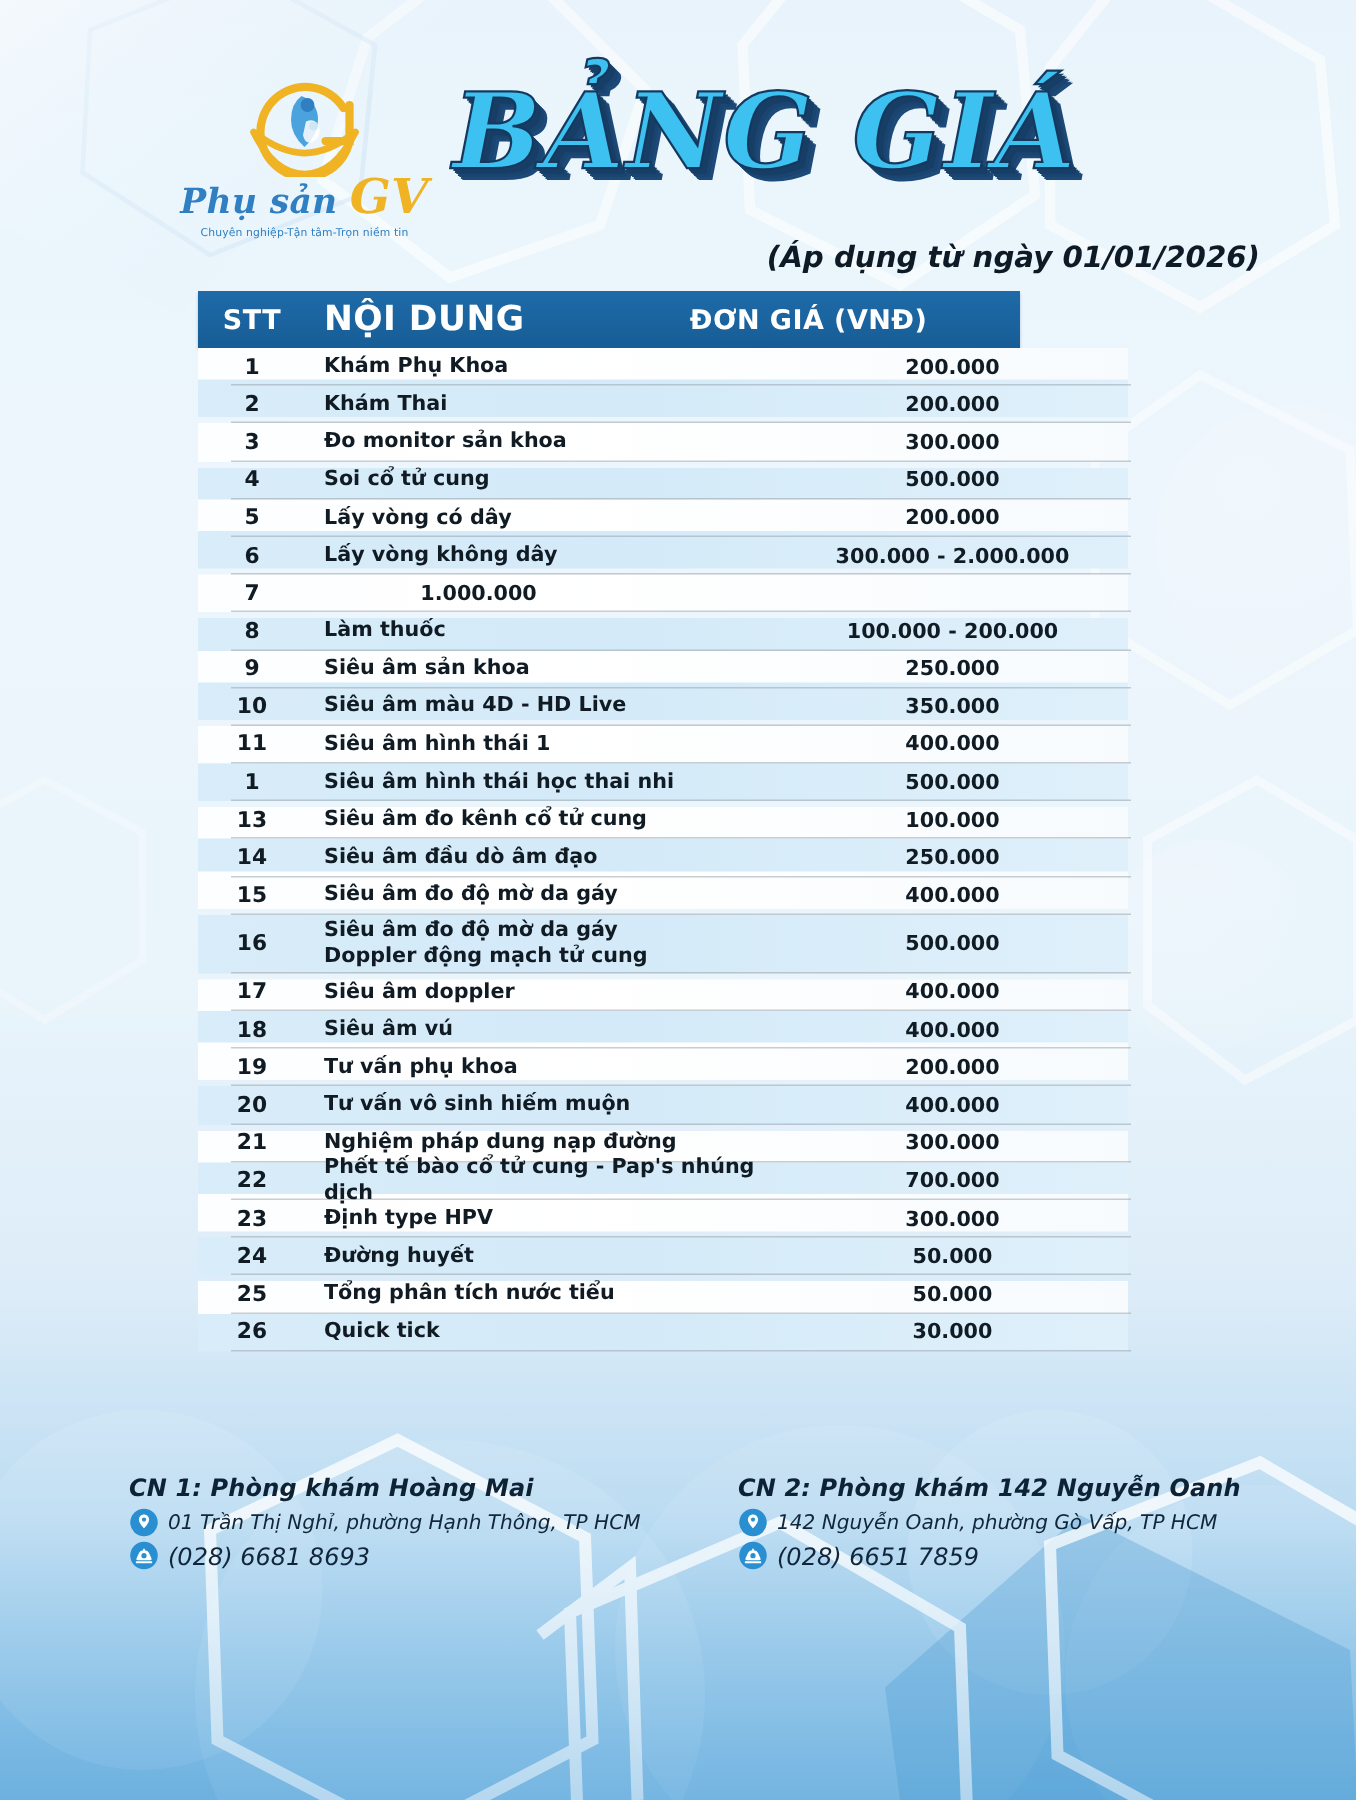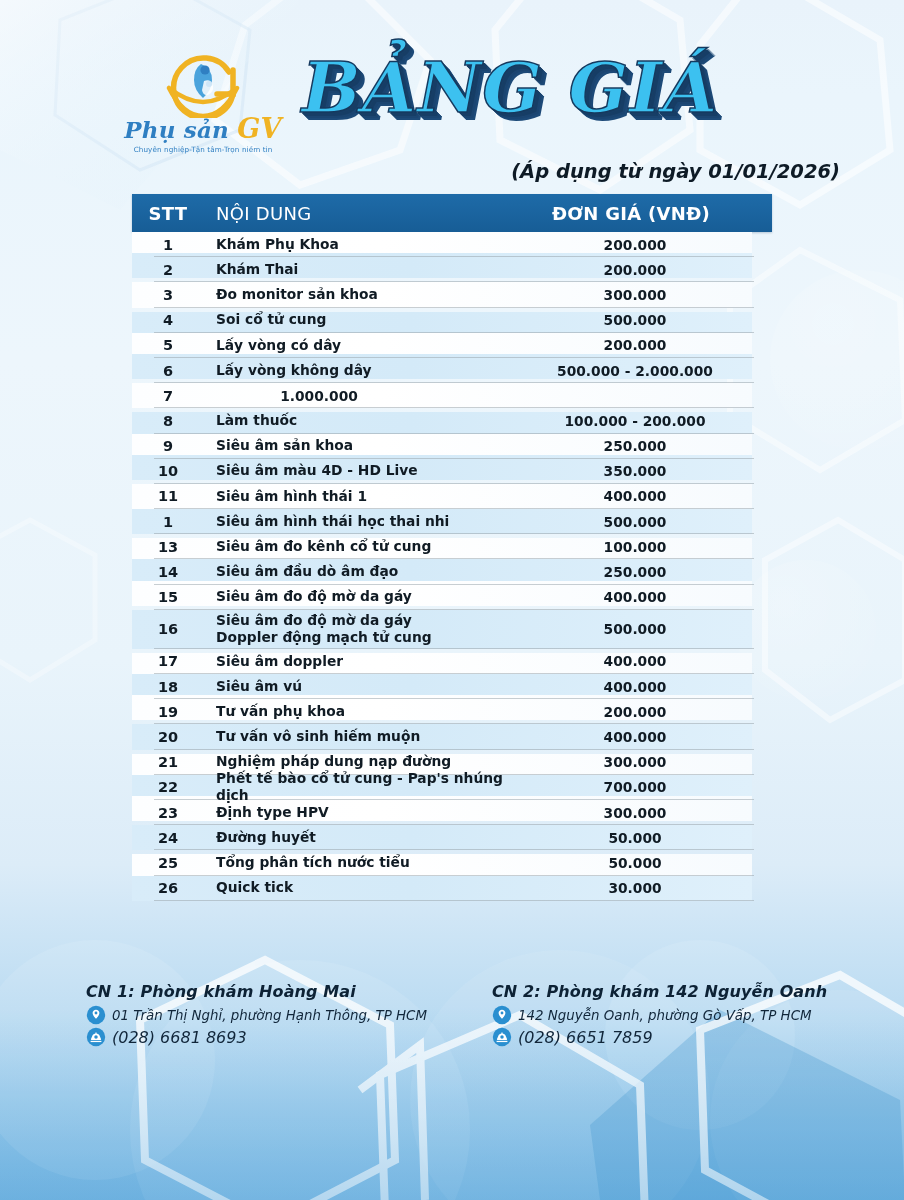--- a/index.html
+++ b/index.html
@@ -35,21 +35,21 @@
     width: 170px; text-align: center;
   }
   .logo-mark { width: 170px; height: 66px; display: block; }
   .logo-name {
     margin-top: -3px;
     font-family: "DejaVu Serif", "Liberation Serif", serif;
     font-size: 23px; font-style: italic; font-weight: bold;
     letter-spacing: .2px; line-height: 1;
   }
   .logo-name .ps { color: #2f7fc2; }
-  .logo-name .gv { color: #f0b323; font-size: 27px; }
+  .logo-name .gv { color: #f0b323; font-size: 32px; }
   .logo-tag {
     margin-top: 3px;
     font-size: 7.2px; color: #2f7fc2; letter-spacing: .1px;
   }
 
   .title {
     position: absolute; left: 300px; top: 52px; width: 420px;
     text-align: center;
     font-family: "DejaVu Serif", "Liberation Serif", serif;
     font-weight: bold; font-style: italic;
@@ -66,28 +66,28 @@
     position: absolute; left: 440px; top: 160px; width: 400px;
     text-align: right;
     font-size: 19.5px; font-style: italic; font-weight: bold;
     color: #0e1b26;
   }
 
   
   .table { position: absolute; left: 132px; top: 194px; width: 640px; }
   .thead {
     position: relative;
-    height: 38px; width: 640px;
+    height: 38px; width: 548px;
     background: linear-gradient(180deg,#1e6ba8 0%, #175d96 100%);
     color: #fff;
     display: flex; align-items: center;
     box-shadow: 0 1px 2px rgba(20,60,100,.25);
   }
   .th-stt   { width: 72px; text-align: center; font-size: 18px; font-weight: bold; letter-spacing:.3px;}
-  .th-name  { flex: 1; font-size: 18px; font-weight: normal; padding-left: 12px; letter-spacing:.3px;}
+  .th-name  { flex: 1; font-size: 23px; font-weight: bold; padding-left: 12px; letter-spacing:.3px;}
   .th-price { width: 252px; text-align: center; font-size: 18px; font-weight: bold; padding-right: 30px; letter-spacing:.3px;}
 
   .tbody { position: relative; width: 640px; }
   .row {
     position: relative;
     display: flex; align-items: center;
     height: 25.2px;
     font-size: 13.6px; color: #14212b;
   }
   .row.tall { height: 39px; }
@@ -266,21 +266,21 @@
           <div class="sep"></div>
           <div class="c-stt">5</div>
           <div class="c-name">Lấy vòng có dây</div>
           <div class="c-price">200.000</div>
         </div>
         <div class="row even" data-shift="up">
           <div class="stripe"></div>
           <div class="sep"></div>
           <div class="c-stt">6</div>
           <div class="c-name">Lấy vòng không dây</div>
-          <div class="c-price">500.000 - 2.000.000</div>
+          <div class="c-price">300.000 - 2.000.000</div>
         </div>
         <div class="row odd" data-shift="none">
           <div class="stripe"></div>
           <div class="sep"></div>
           <div class="c-stt">7</div>
           <div class="c-price">1.000.000</div>
         </div>
         <div class="row even" data-shift="down">
           <div class="stripe"></div>
           <div class="sep"></div>

